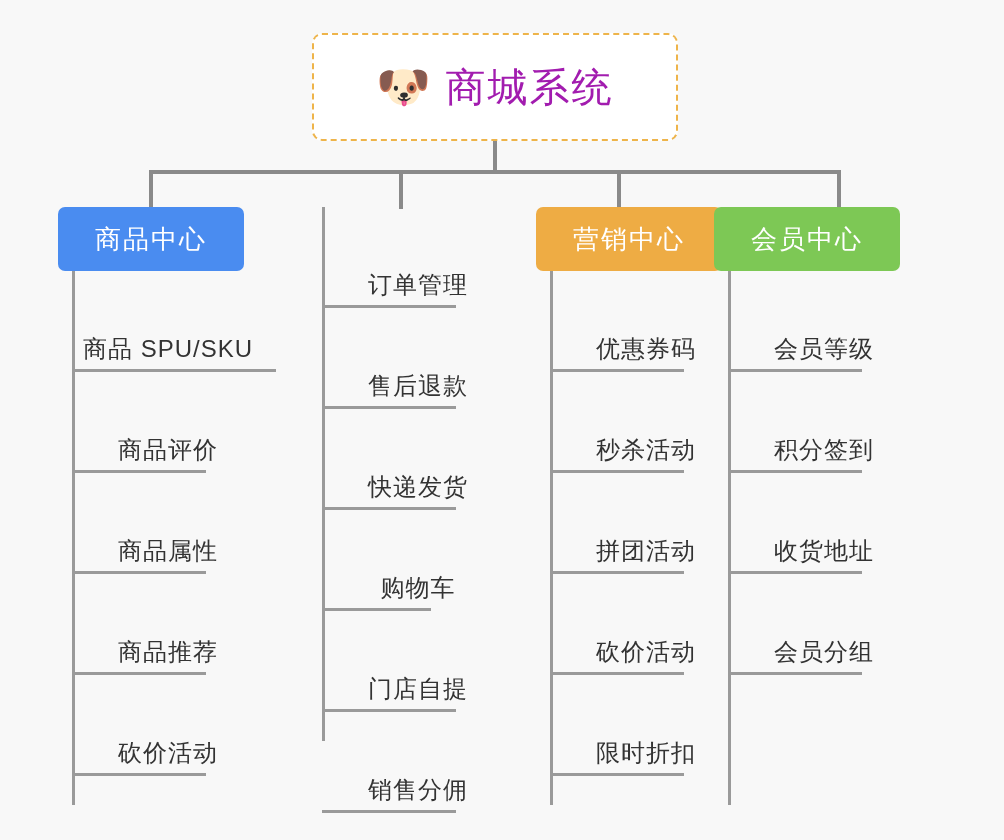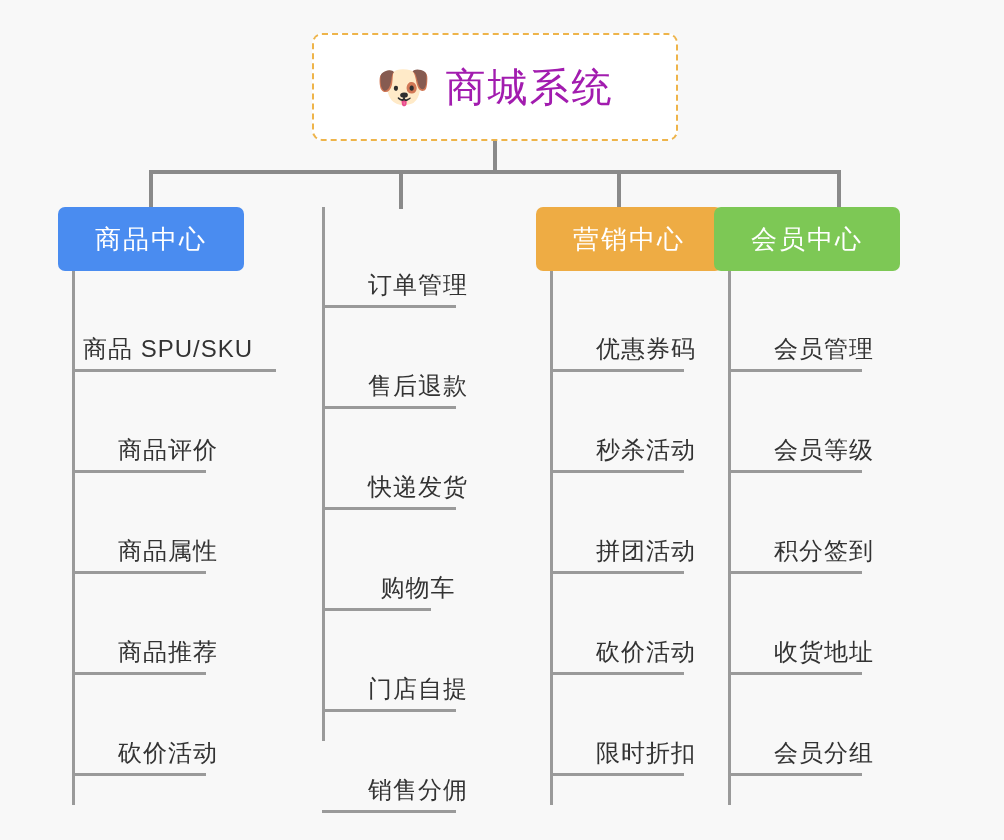--- a/index.html
+++ b/index.html
@@ -218,24 +218,20 @@
     </div>
   </div>
 
   <div class="column" style="left:714px;">
     <div class="cat-box" style="background: rgb(125, 200, 85);">
       <span>会员中心</span>
     </div>
     <div class="items">
       <div class="spine" style="background: rgb(154, 154, 154); height: 534px;"></div>
       <div class="item">
-        <span class="item-text">会员管理</span>
-        <span class="item-underline" style="background: rgb(154, 154, 154); width: 134px;"></span>
-      </div>
-      <div class="item">
         <span class="item-text">会员等级</span>
         <span class="item-underline" style="background: rgb(154, 154, 154); width: 134px;"></span>
       </div>
       <div class="item">
         <span class="item-text">积分签到</span>
         <span class="item-underline" style="background: rgb(154, 154, 154); width: 134px;"></span>
       </div>
       <div class="item">
         <span class="item-text">收货地址</span>
         <span class="item-underline" style="background: rgb(154, 154, 154); width: 134px;"></span>

